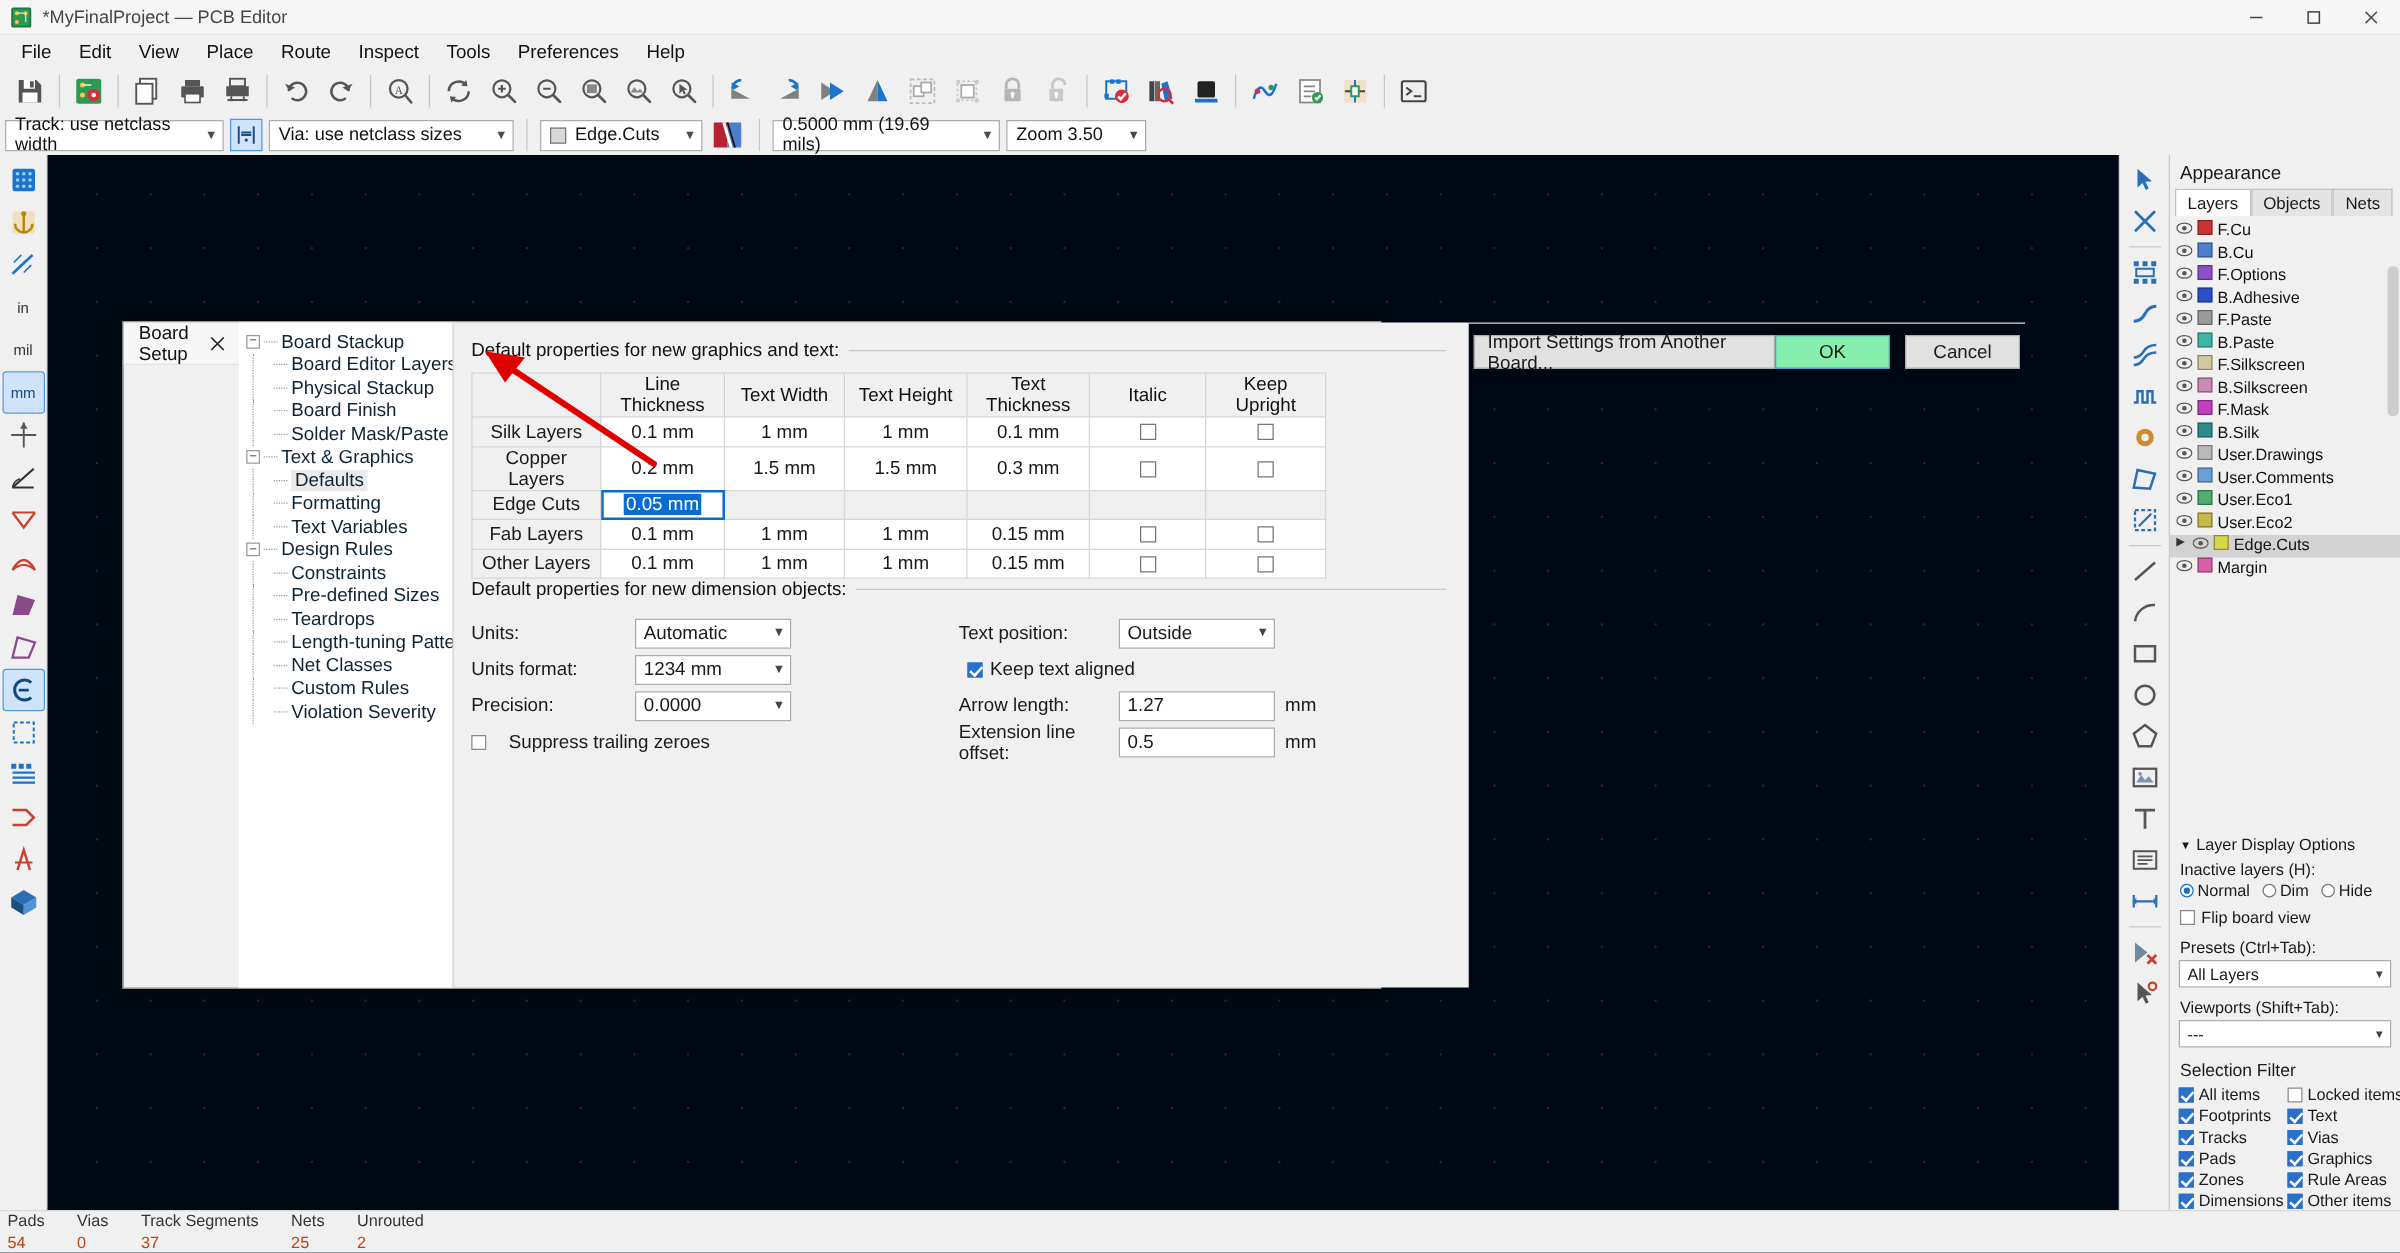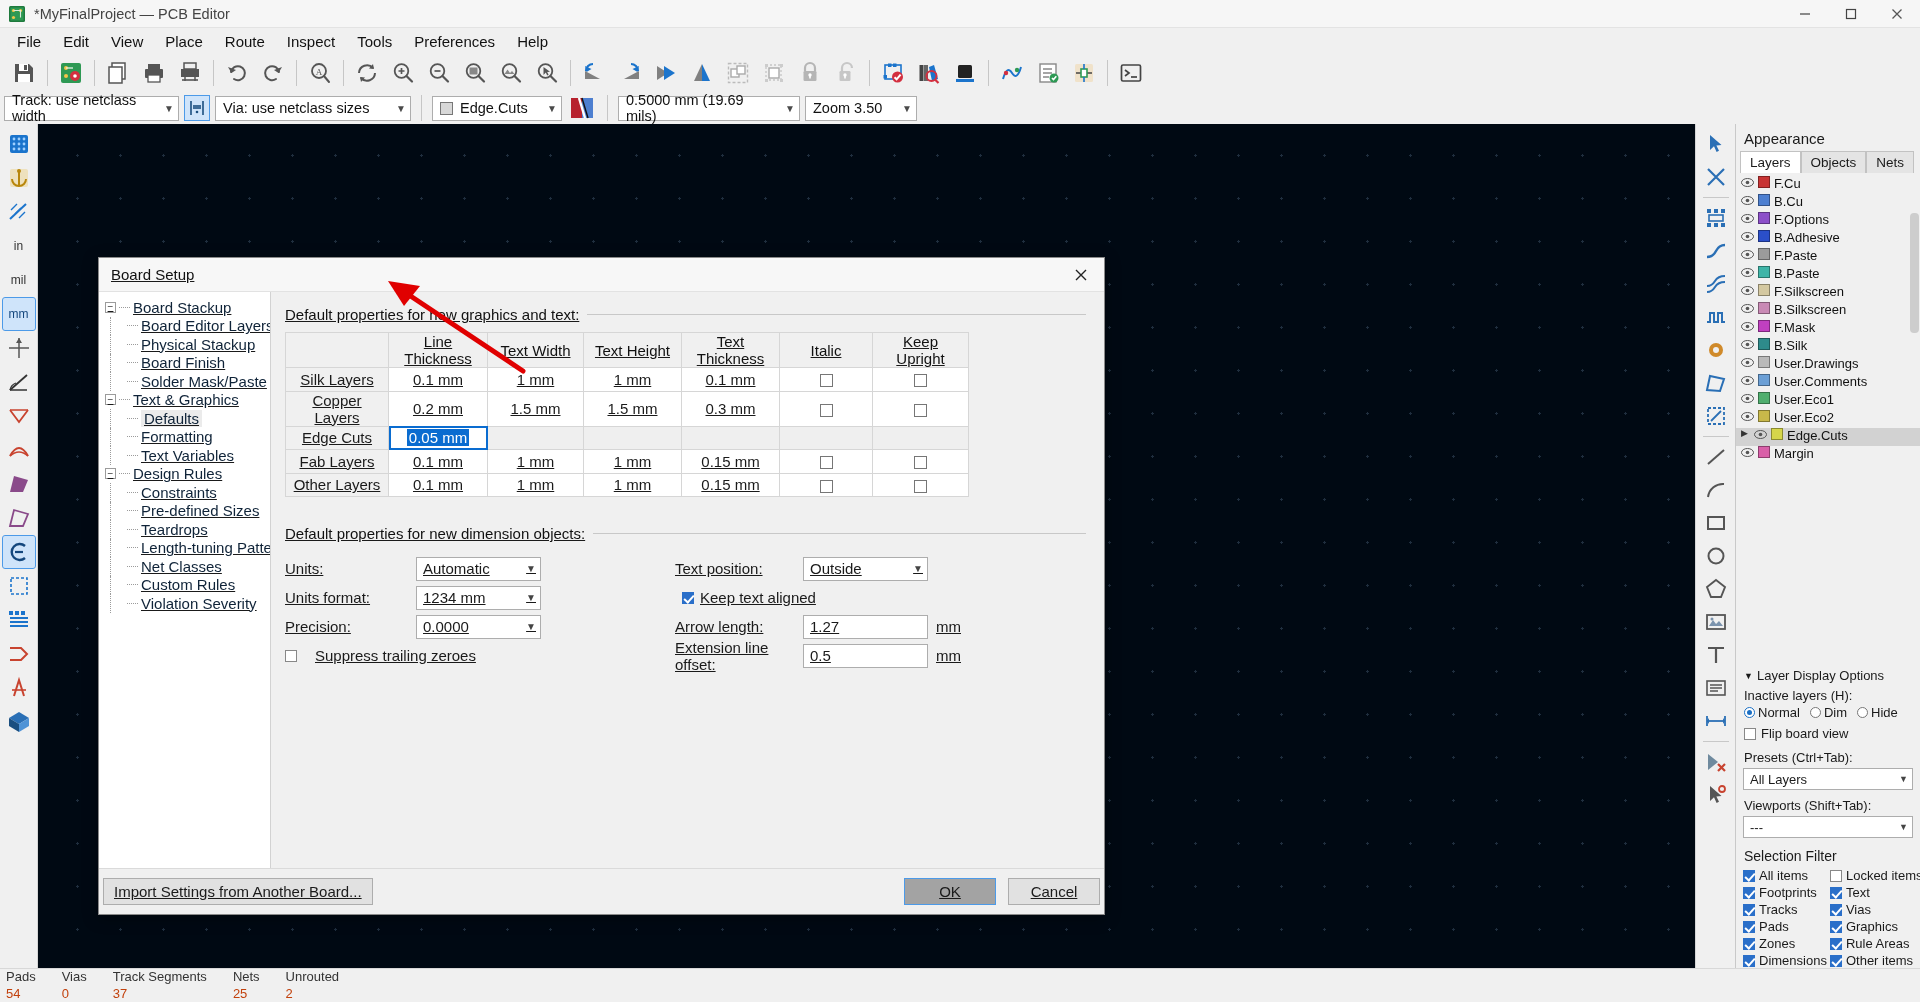--- a/index.html
+++ b/index.html
@@ -81,23 +81,23 @@
   .combo-sm .caret { margin-left:auto;font-size:9px;color:#444; }
   .selfilter-grid { display:grid;grid-template-columns:1fr 1fr;padding:2px 5px 0 7px;row-gap:2px;column-gap:3px; }
   .sf-item { display:flex;align-items:center;gap:4px;font-size:13px;white-space:nowrap; }
   
   .statusbar { height:34px;background:#f0f0f0;border-top:1px solid #d8d8d8;display:flex;align-items:center;padding-left:6px;font-size:13px; position:relative;}
   .stat { display:flex;flex-direction:column;line-height:1.25;margin-right:26px; }
   .stat .k { color:#333; }
   .stat .v { color:#c2410c; }
   
   .dlg {
-    position:absolute; left:60px; top:133px; width:1007px; height:658px;
+    position:absolute; left:60px; top:133px; width:1007px; height:534px;
     background:#f0f0f0; border:1px solid #8a8a8a; box-shadow:0 3px 14px rgba(0,0,0,.35);
-    display:flex; flex-direction:column; z-index:40;text-decoration:underline;
+    display:flex; flex-direction:row; z-index:40;
   }
   .dlg-tbar { height:34px;background:#f7f7f7;display:flex;align-items:center;padding:0 6px 0 12px;border-bottom:1px solid #e2e2e2; }
   .dlg-title { font-size:15px;color:#111; }
   .dlg-x { margin-left:auto;width:34px;height:30px;display:flex;align-items:center;justify-content:center;font-size:19px;color:#222; }
   .dlg-body { flex:1; display:flex; background:#f0f0f0; }
   .tree { width:172px;background:#fff;border-right:1px solid #d2d2d2;padding:6px 0 0 6px;font-size:15px;overflow:hidden; }
   .tnode { display:flex;align-items:center;height:18.5px;white-space:nowrap; }
   .tnode .exp { width:11px;height:11px;border:1px solid #9b9b9b;background:#fff;display:flex;align-items:center;justify-content:center;font-size:10px;line-height:1;color:#333;margin-right:3px;flex:none; }
   .tnode .dash { width:11px;border-top:1px dotted #9b9b9b;margin-right:3px;flex:none;height:1px; }
   .tnode .ind { width:17px;flex:none;height:100%;border-left:1px dotted #9b9b9b;margin-left:5px; }
@@ -123,21 +123,21 @@
   .dimrow { display:flex;align-items:center;height:29px;font-size:15px; }
   .dimrow .lbl { width:131px; }
   .dimrow .lbl.w2 { width:128px; }
   .d-combo { width:125px;height:24px;background:#fff;border:1px solid #adadad;display:flex;align-items:center;padding:0 4px 0 6px;font-size:15px; }
   .d-combo .caret { margin-left:auto;font-size:10px;color:#444; }
   .d-input { width:125px;height:24px;background:#fff;border:1px solid #adadad;display:flex;align-items:center;padding:0 6px;font-size:15px; }
   .unit { margin-left:8px;font-size:15px; }
   .dlg-foot { height:46px;display:flex;align-items:center;padding:0 4px;border-top:1px solid #dadada; }
   .btn { height:27px;min-width:92px;border:1px solid #adadad;background:#e1e1e1;display:flex;align-items:center;justify-content:center;font-size:15px;padding:0 10px; }
   .btn.wide { min-width:241px; }
-  .btn.primary { border-color:#4c9ae8; background:#a3a3a3; }
+  .btn.primary { border-color:#4c9ae8; background:#86efac; }
   .arrow-svg { position:absolute; pointer-events:none; z-index:60; }
 </style>
 </head>
 <body>
 
 <div class="titlebar">
   <svg class="tb-icon" viewBox="0 0 18 18">
     <rect x="1" y="1" width="16" height="16" rx="1.5" fill="#1f7a3d"></rect>
     <rect x="2.5" y="2.5" width="13" height="13" fill="#2e9954"></rect>
     <circle cx="5.5" cy="5.5" r="1.6" fill="#f3c64a"></circle>
@@ -723,21 +723,21 @@
               <td>0.1 mm</td>
               <td>1 mm</td>
               <td>1 mm</td>
               <td>0.15 mm</td>
               <td class="chk-cell"><span class="cbox"></span></td>
               <td class="chk-cell"><span class="cbox"></span></td>
             </tr>
           </tbody>
             </table>
 
-          <div class="grouplabel" style="margin-top:28px">
+          <div class="grouplabel" style="">
             <span>Default properties for new dimension objects:</span>
             <span class="line"></span>
           </div>
 
           <div class="dimgrid">
             <div class="dimcol">
               <div class="dimrow">
                 <span class="lbl">Units:</span>
                 <div class="d-combo">
                   <span>Automatic</span>

